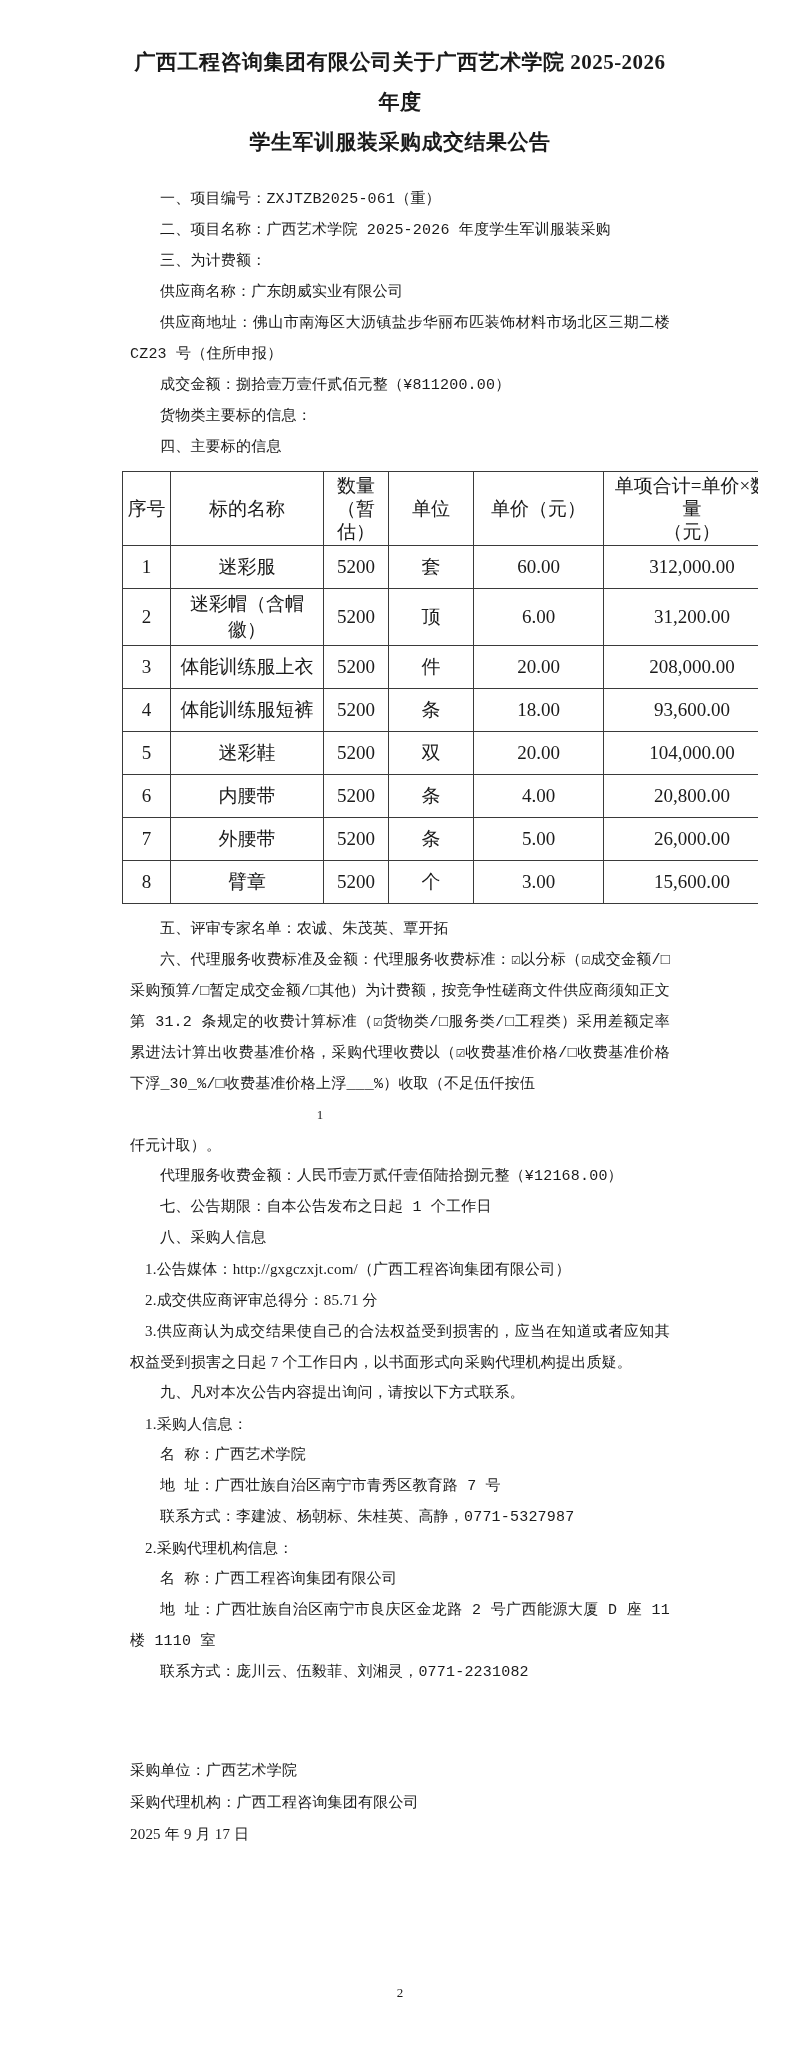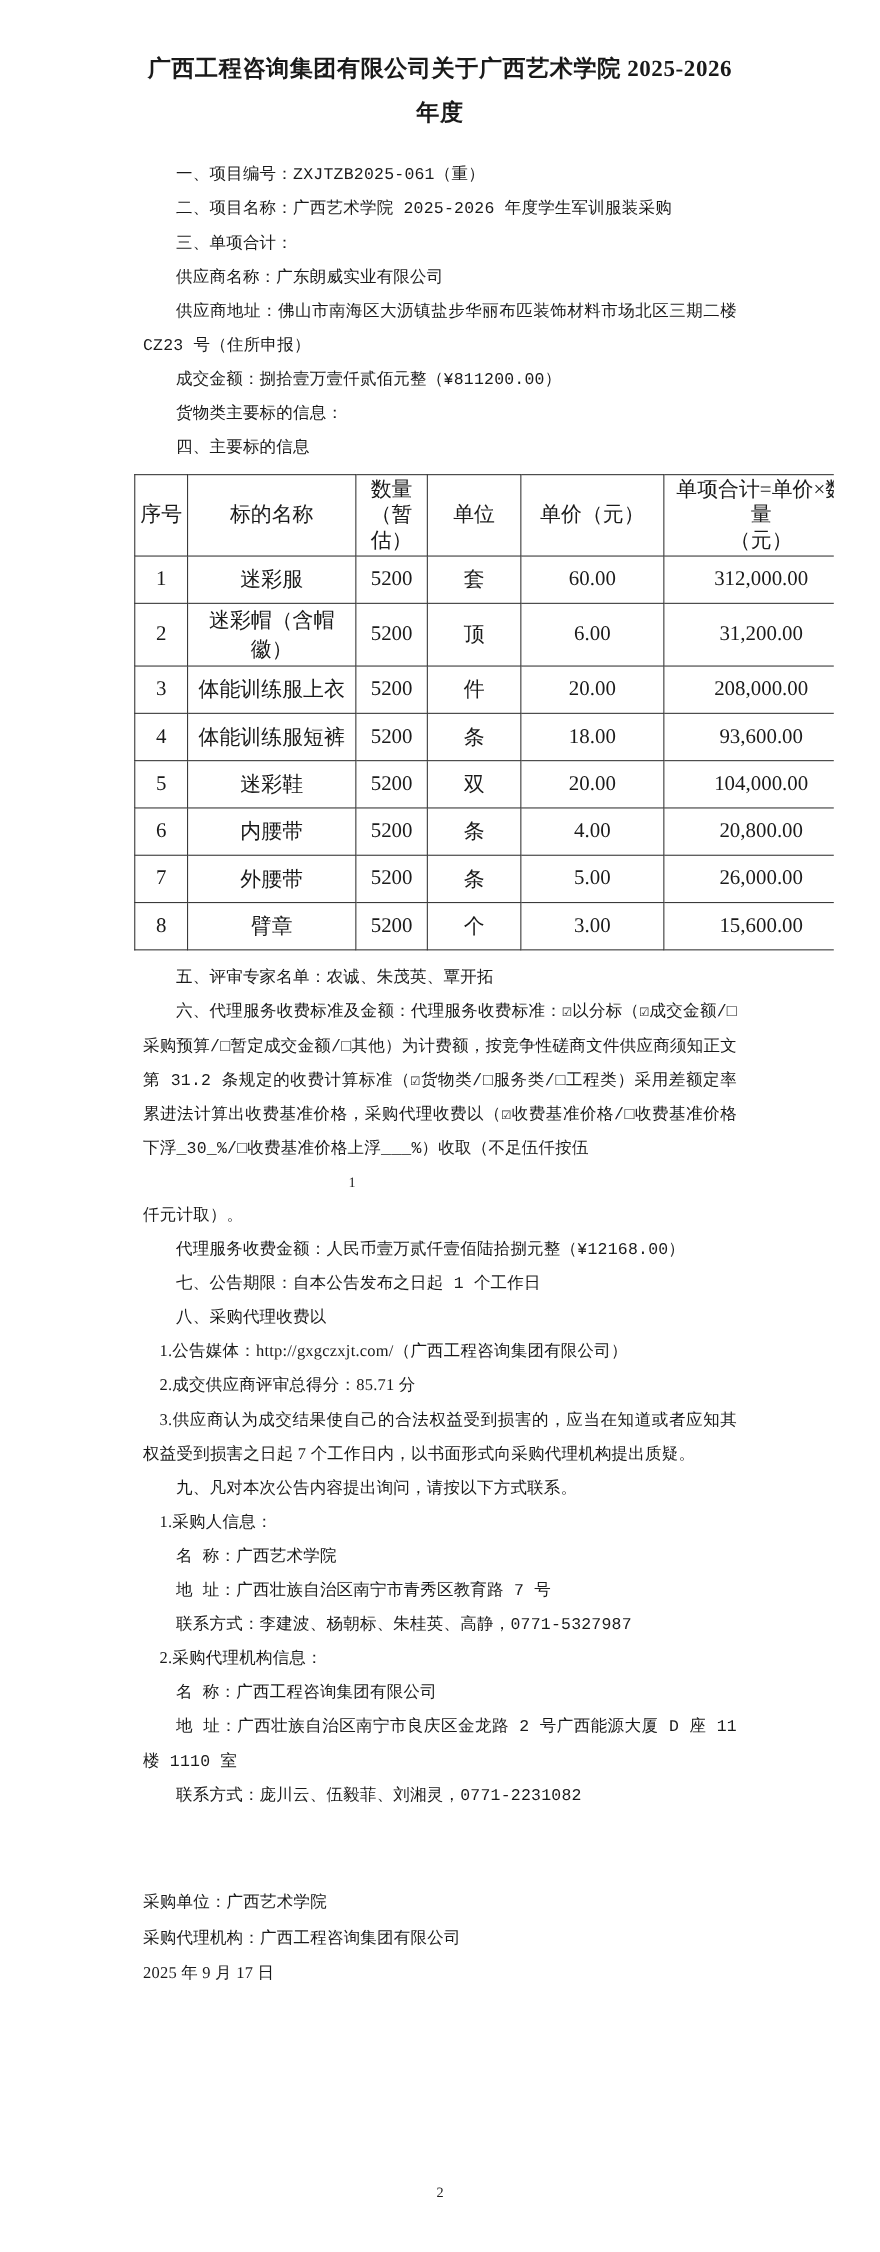--- a/index.html
+++ b/index.html
@@ -76,25 +76,26 @@
   }
   .signature .para { text-align: left; text-indent: 0; line-height: 32px; }
 </style>
 </head>
 <body>
 
 <div class="page">
 
   <h1 class="doc-title">
     <span class="title-line">广西工程咨询集团有限公司关于广西艺术学院 2025-2026 年度</span>
+    <span class="title-line">学生军训服装采购成交结果公告</span>
   </h1>
 
   <p class="para indent2">一、项目编号：ZXJTZB2025-061（重）</p>
   <p class="para indent2">二、项目名称：广西艺术学院 2025-2026 年度学生军训服装采购</p>
-  <p class="para indent2">三、单项合计：</p>
+  <p class="para indent2">三、为计费额：</p>
   <p class="para indent2">供应商名称：广东朗威实业有限公司</p>
   <p class="para indent2">供应商地址：佛山市南海区大沥镇盐步华丽布匹装饰材料市场北区三期二楼 CZ23 号（住所申报）</p>
   <p class="para indent2">成交金额：捌拾壹万壹仟贰佰元整（¥811200.00）</p>
   <p class="para indent2">货物类主要标的信息：</p>
   <p class="para indent2">四、主要标的信息</p>
 
   <table class="goods-table">
     <colgroup>
       <col style="width:48px">
         <col style="width:153px">
@@ -183,21 +184,21 @@
   </table>
 
   <p class="para indent2">五、评审专家名单：农诚、朱茂英、覃开拓</p>
   <p class="para indent2">六、代理服务收费标准及金额：代理服务收费标准：☑以分标（☑成交金额/□采购预算/□暂定成交金额/□其他）为计费额，按竞争性磋商文件供应商须知正文第 31.2 条规定的收费计算标准（☑货物类/□服务类/□工程类）采用差额定率累进法计算出收费基准价格，采购代理收费以（☑收费基准价格/□收费基准价格下浮_30_%/□收费基准价格上浮___%）收取（不足伍仟按伍</p>
 
   <div class="pagenum pagenum-mid">1</div>
 
   <p class="para">仟元计取）。</p>
   <p class="para indent2">代理服务收费金额：人民币壹万贰仟壹佰陆拾捌元整（¥12168.00）</p>
   <p class="para indent2">七、公告期限：自本公告发布之日起 1 个工作日</p>
-  <p class="para indent2">八、采购代理收费以</p>
+  <p class="para indent2">八、采购人信息</p>
   <p class="para indent1">1.公告媒体：http://gxgczxjt.com/（广西工程咨询集团有限公司）</p>
   <p class="para indent1">2.成交供应商评审总得分：85.71 分</p>
   <p class="para indent1">3.供应商认为成交结果使自己的合法权益受到损害的，应当在知道或者应知其权益受到损害之日起 7 个工作日内，以书面形式向采购代理机构提出质疑。</p>
   <p class="para indent2">九、凡对本次公告内容提出询问，请按以下方式联系。</p>
   <p class="para indent1">1.采购人信息：</p>
   <p class="para indent2">名 称：广西艺术学院</p>
   <p class="para indent2">地 址：广西壮族自治区南宁市青秀区教育路 7 号</p>
   <p class="para indent2">联系方式：李建波、杨朝标、朱桂英、高静，0771-5327987</p>
   <p class="para indent1">2.采购代理机构信息：</p>
   <p class="para indent2">名 称：广西工程咨询集团有限公司</p>

